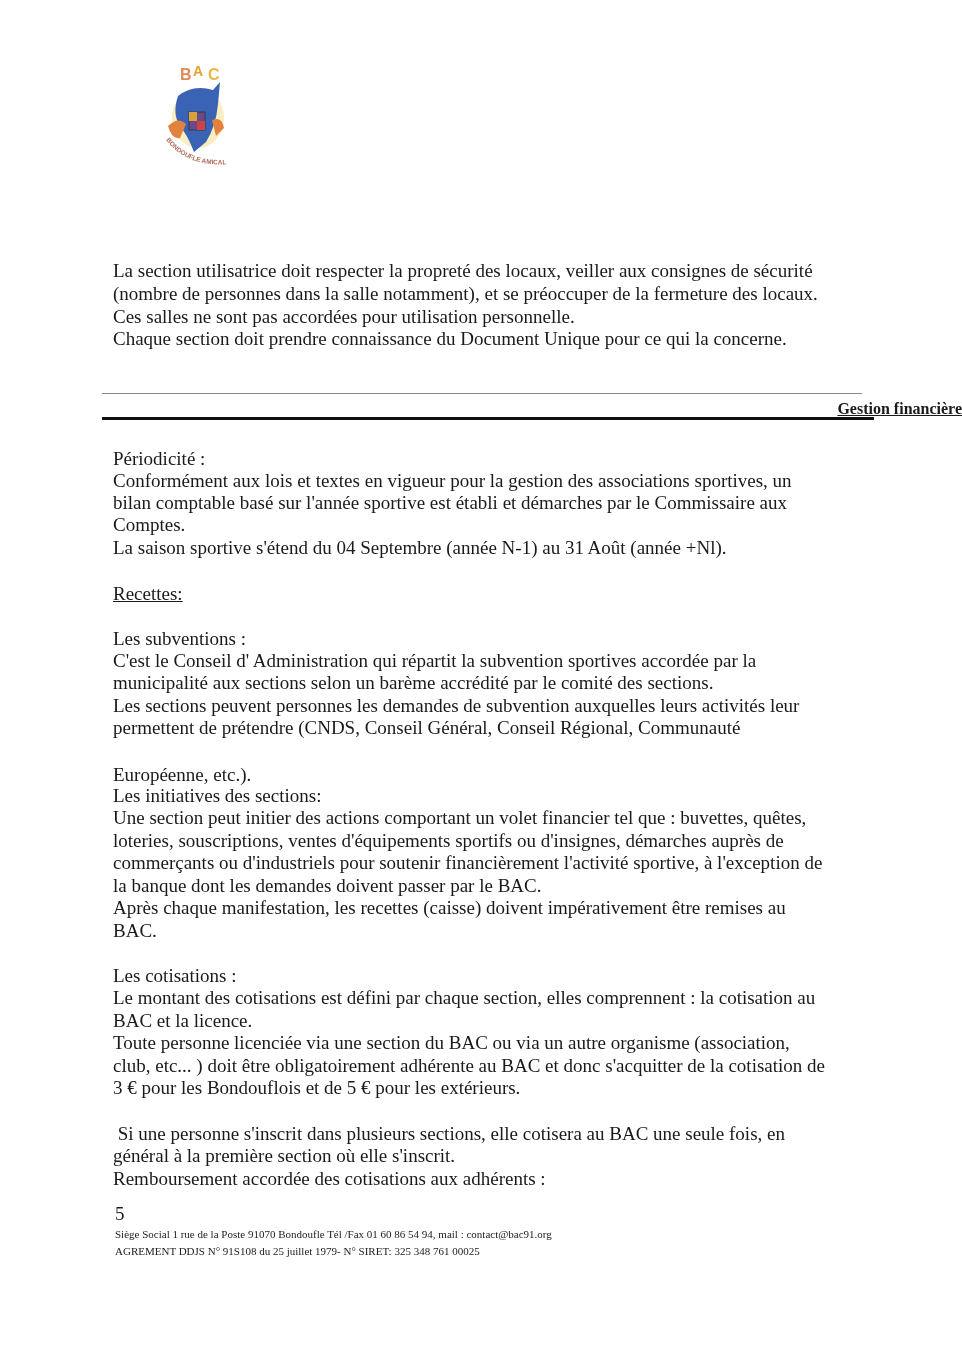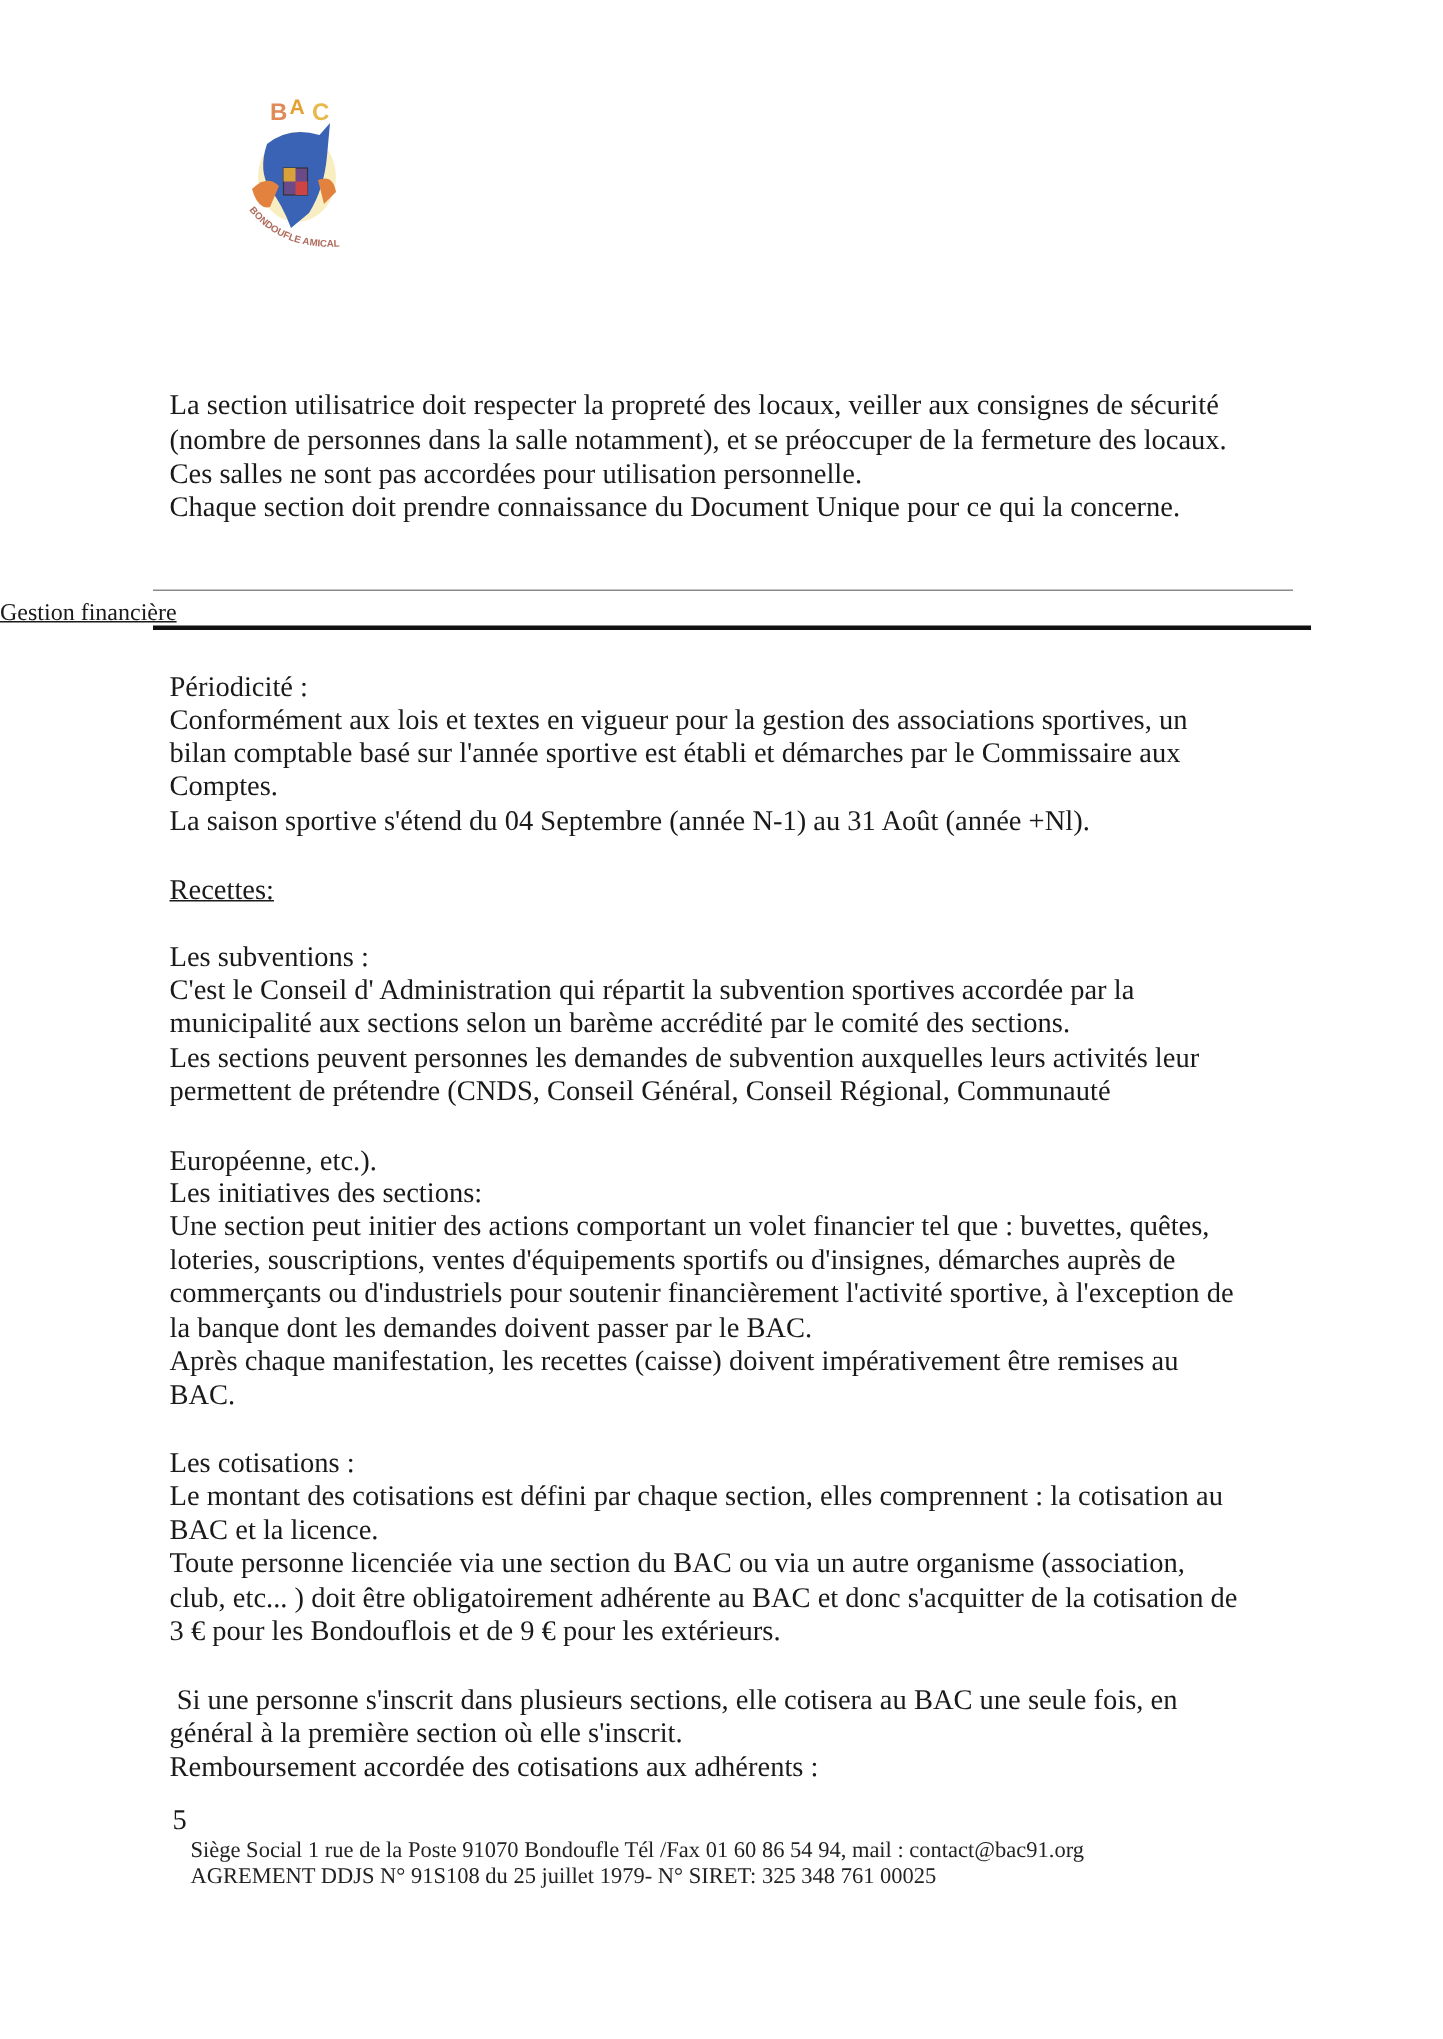--- a/index.html
+++ b/index.html
@@ -4,24 +4,24 @@
 <style>
   html, body { margin: 0; padding: 0; background: #ffffff; }
   body { width: 962px; height: 1359px; position: relative; overflow: hidden;
          font-family: "Liberation Serif", "DejaVu Serif", serif; color: #1a1a1a; }
   .logo { position: absolute; left: 158px; top: 56px; width: 80px; height: 118px; }
   .p { position: absolute; left: 113px; font-size: 19px; line-height: 22.6px; white-space: nowrap; }
   .b { font-weight: normal; }
   .u { text-decoration: underline; }
   .rule-thin { position: absolute; left: 102px; top: 393px; width: 760px; height: 1px; background: #8a8a8a; }
   .rule-thick { position: absolute; left: 102px; top: 417px; width: 772px; height: 3px; background: #111; }
-  .section-title { position: absolute; left: 0; width: 962px; top: 400px; text-align: left;
-                   font-size: 16px; font-weight: normal; }
+  .section-title { position: absolute; left: 0; width: 962px; top: 400px; text-align: right;
+                   font-size: 16px; font-weight: bold; }
   .pagenum { position: absolute; left: 115px; top: 1203px; font-size: 19px; }
-  .footer { position: absolute; left: 127px; font-size: 15px; line-height: 17px; white-space: nowrap; color: #222; }
+  .footer { position: absolute; left: 115px; font-size: 11px; line-height: 17px; white-space: nowrap; color: #222; }
 </style>
 </head>
 <body>
 
 <div class="logo">
   <svg width="80" height="118" viewBox="0 0 80 118">
     <ellipse cx="40" cy="62" rx="26" ry="30" fill="#f6e7a6" opacity="0.7"></ellipse>
     <path d="M20 40 Q35 28 55 34 L62 26 L60 48 Q58 70 48 86 L36 96 Q30 80 22 70 Q14 58 20 40 Z" fill="#3a62b5"></path>
     <path d="M10 70 Q20 60 28 68 L22 82 Q14 84 10 70 Z" fill="#e3823f"></path>
     <path d="M54 64 Q64 60 66 72 L58 80 Z" fill="#e3823f"></path>
@@ -79,21 +79,21 @@
   <div class="p" style="top:897px">Après chaque manifestation, les recettes (caisse) doivent impérativement être remises au</div>
   <div class="p" style="top:920px">BAC.</div>
 </div>
 
 <div>
   <div class="p" style="top:965px"><span class="b">Les cotisations</span><span> :</span></div>
   <div class="p" style="top:987px">Le montant des cotisations est défini  par chaque section, elles comprennent : la cotisation au</div>
   <div class="p" style="top:1010px">BAC et la licence.</div>
   <div class="p" style="top:1032px">Toute personne licenciée via une section du BAC ou via un autre organisme (association,</div>
   <div class="p" style="top:1055px">club, etc... ) doit être obligatoirement adhérente au  BAC et donc s'acquitter de la cotisation de</div>
-  <div class="p" style="top:1077px">3 € pour les Bondouflois et de 9 € pour les extérieurs.</div>
+  <div class="p" style="top:1077px">3 € pour les Bondouflois et de 5 € pour les extérieurs.</div>
   <div class="p" style="top:1123px; white-space:pre"> Si une personne s'inscrit dans plusieurs sections, elle cotisera au BAC une seule fois, en</div>
   <div class="p" style="top:1145px">général à la première section où elle s'inscrit.</div>
   <div class="p" style="top:1168px">Remboursement accordée des cotisations aux adhérents :</div>
 </div>
 
 <div class="pagenum">5</div>
 <div class="footer" style="top:1226px">Siège Social 1 rue de la Poste 91070 Bondoufle Tél /Fax 01 60 86 54 94, mail : contact@bac91.org</div>
 <div class="footer" style="top:1243px">AGREMENT  DDJS N° 91S108 du 25 juillet 1979-  N° SIRET: 325 348 761 00025</div>
 
 </body></html>

